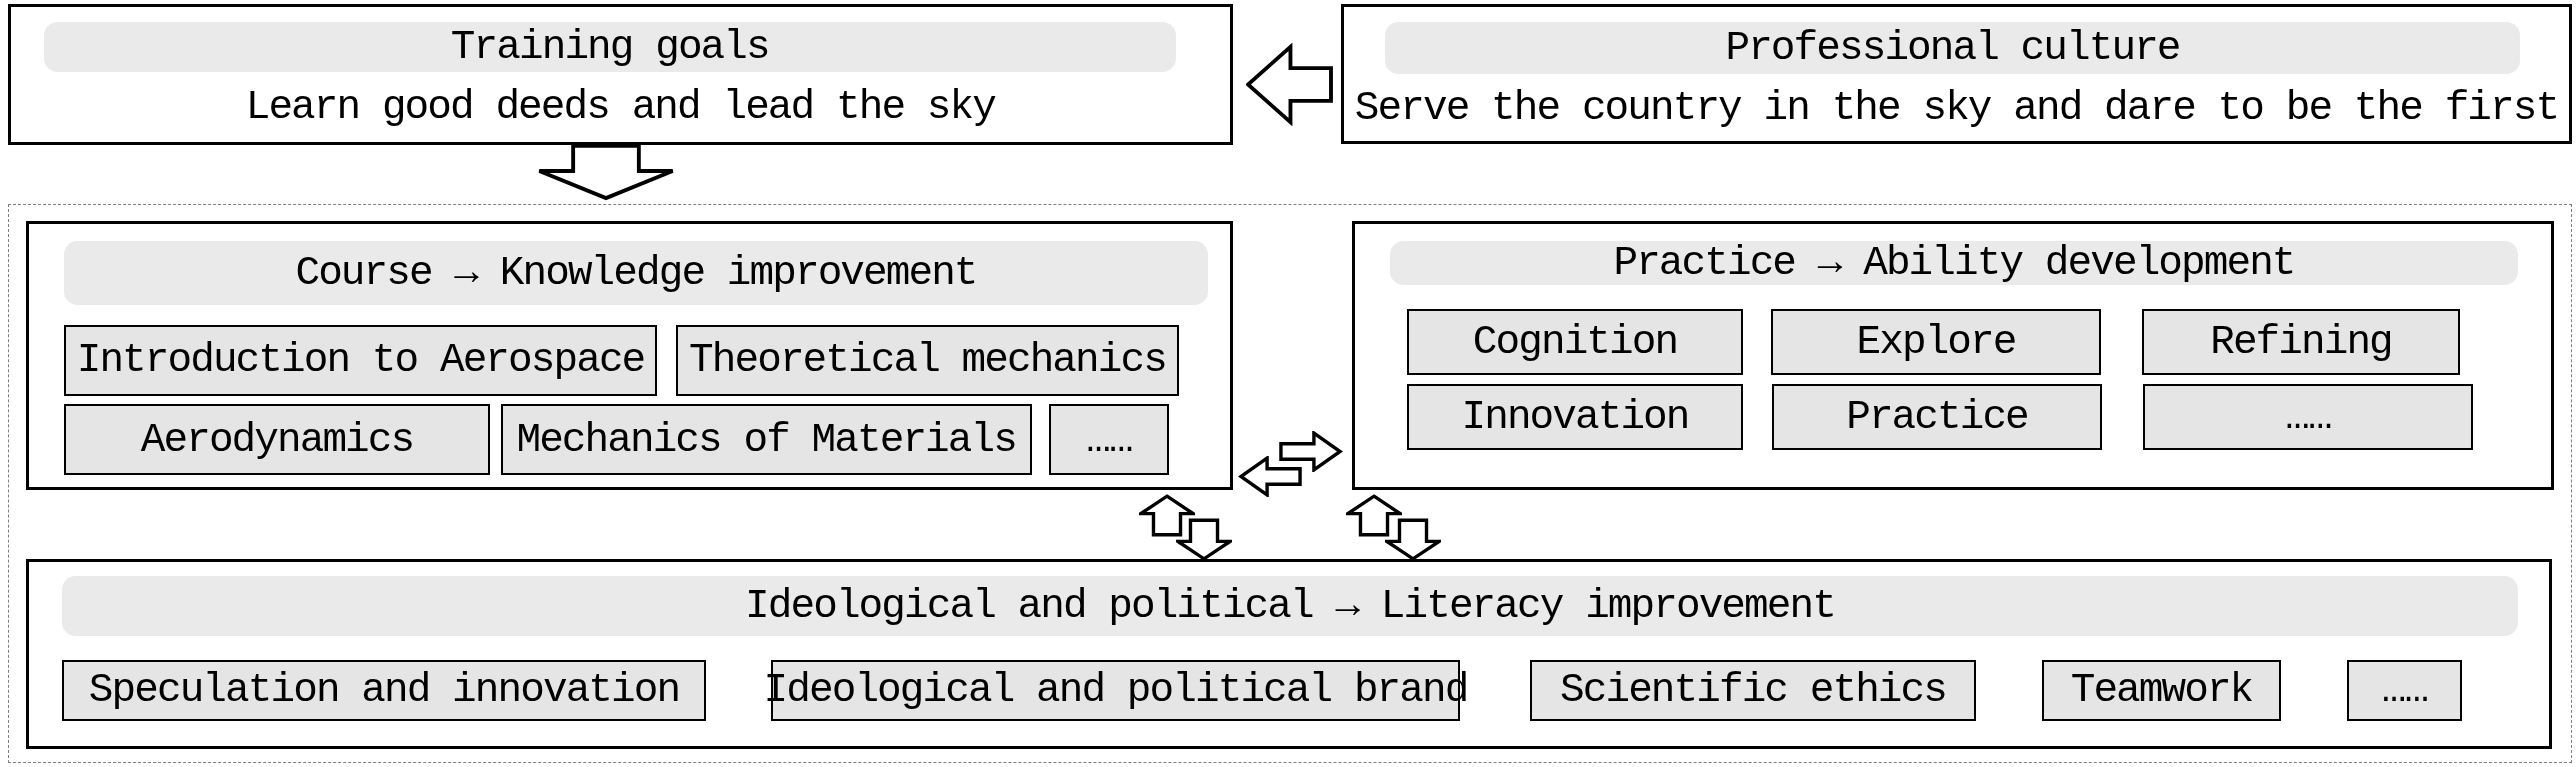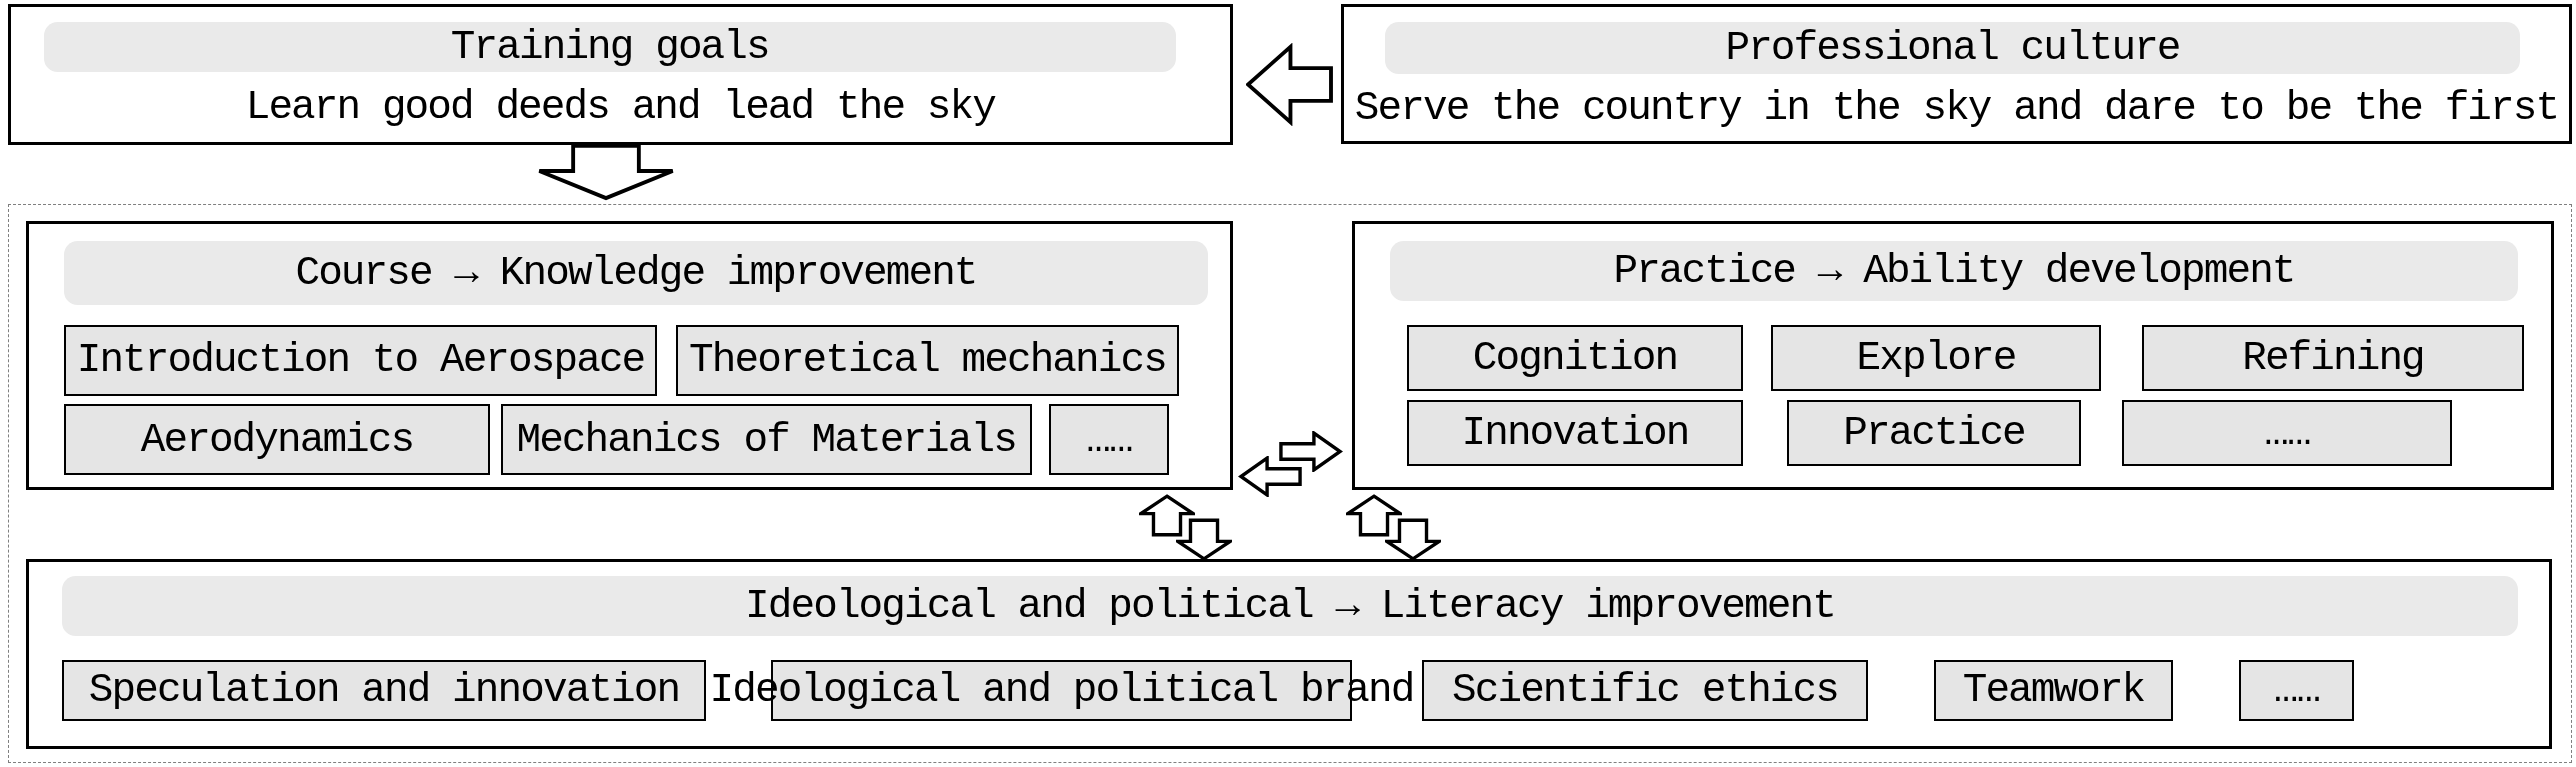--- a/index.html
+++ b/index.html
@@ -84,31 +84,31 @@
       <div class="cell" style="width:503px;margin-left:19px;">Theoretical mechanics</div>
     </div>
     <div class="row" style="margin:8.7px 0 0 35px;height:71px;">
       <div class="cell" style="width:426px;">Aerodynamics</div>
       <div class="cell" style="width:531px;margin-left:10.7px;">Mechanics of Materials</div>
       <div class="cell" style="width:120px;margin-left:17.4px;">……</div>
     </div>
   </div>
 
   <div class="panel" style="left:1352px;top:221px;width:1202px;height:269px;">
-    <div class="pill" style="margin:17.4px 33px 0 35px;height:60px;font-family:Liberation Mono, monospace;">
+    <div class="pill" style="margin:17.4px 33px 0 35px;height:44px;font-family:Liberation Mono, monospace;">
       <span>Practice → Ability development</span>
     </div>
     <div class="row" style="margin:24px 0 0 52px;height:66px;">
       <div class="cell" style="width:336px;">Cognition</div>
       <div class="cell" style="width:330px;margin-left:28px;">Explore</div>
-      <div class="cell" style="width:382px;margin-left:41px;">Refining</div>
+      <div class="cell" style="width:318px;margin-left:41px;">Refining</div>
     </div>
     <div class="row" style="margin:8.7px 0 0 52px;height:66px;">
       <div class="cell" style="width:336px;">Innovation</div>
-      <div class="cell" style="width:294px;margin-left:44px;">Practice</div>
+      <div class="cell" style="width:330px;margin-left:29px;">Practice</div>
       <div class="cell" style="width:330px;margin-left:41px;">……</div>
     </div>
   </div>
 
   <svg class="arrow" style="left:1279px;top:431px;" width="64" height="41" viewBox="0 0 66 42">
     <polygon points="2,13 36,13 36,2 63,21 36,40 36,29 2,29" stroke-width="3.5"></polygon>
   </svg>
   <svg class="arrow" style="left:1238px;top:456px;" width="64" height="41" viewBox="0 0 66 42">
     <polygon points="64,13 30,13 30,2 3,21 30,40 30,29 64,29" stroke-width="3.5"></polygon>
   </svg>
@@ -126,21 +126,21 @@
   <svg class="arrow" style="left:1385px;top:518px;" width="56" height="43" viewBox="0 0 58 44">
     <polygon points="15,2 43,2 43,24 56,24 29,42 2,24 15,24" stroke-width="3.5"></polygon>
   </svg>
 
   <div class="panel" style="left:26px;top:559px;width:2526px;height:190px;">
     <div class="pill" style="margin:13.6px 31px 0 33px;height:60px;">
       <span>Ideological and political → Literacy improvement</span>
     </div>
     <div class="row" style="margin:24px 0 0 33px;height:61px;">
       <div class="cell" style="width:644px;">Speculation and innovation</div>
-      <div class="cell" style="width:581px;margin-left:65px;text-align:center;">Ideological and political brand</div>
+      <div class="cell" style="width:689px;margin-left:65px;text-align:center;">Ideological and political brand</div>
       <div class="cell" style="width:446px;margin-left:70px;">Scientific ethics</div>
       <div class="cell" style="width:239px;margin-left:66px;">Teamwork</div>
       <div class="cell" style="width:115px;margin-left:66px;">……</div>
     </div>
   </div>
 
 </div>
 
 
 </body></html>

